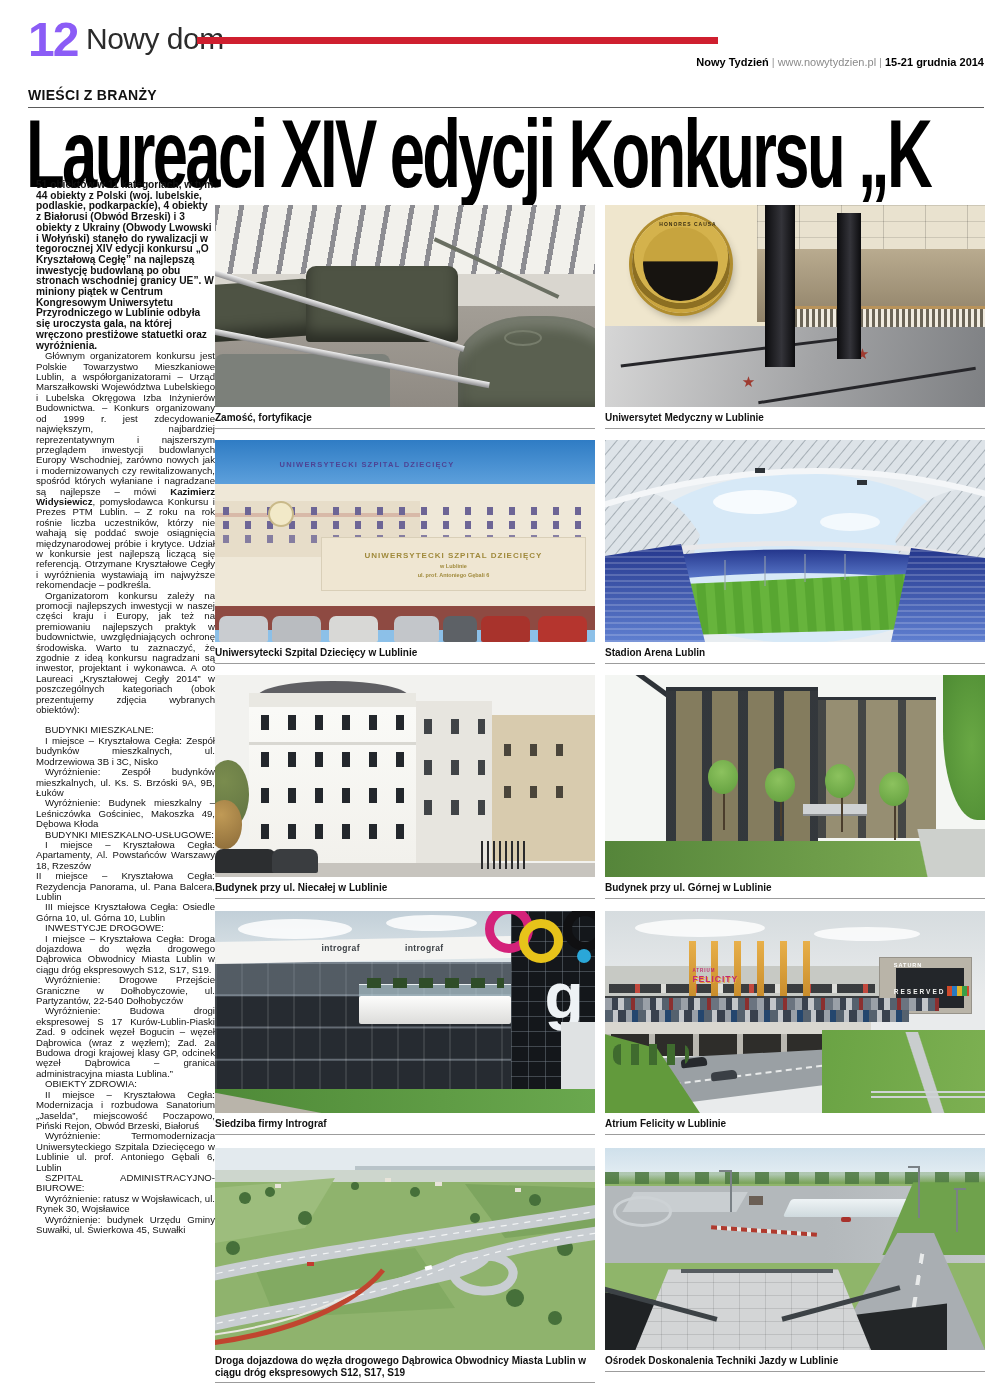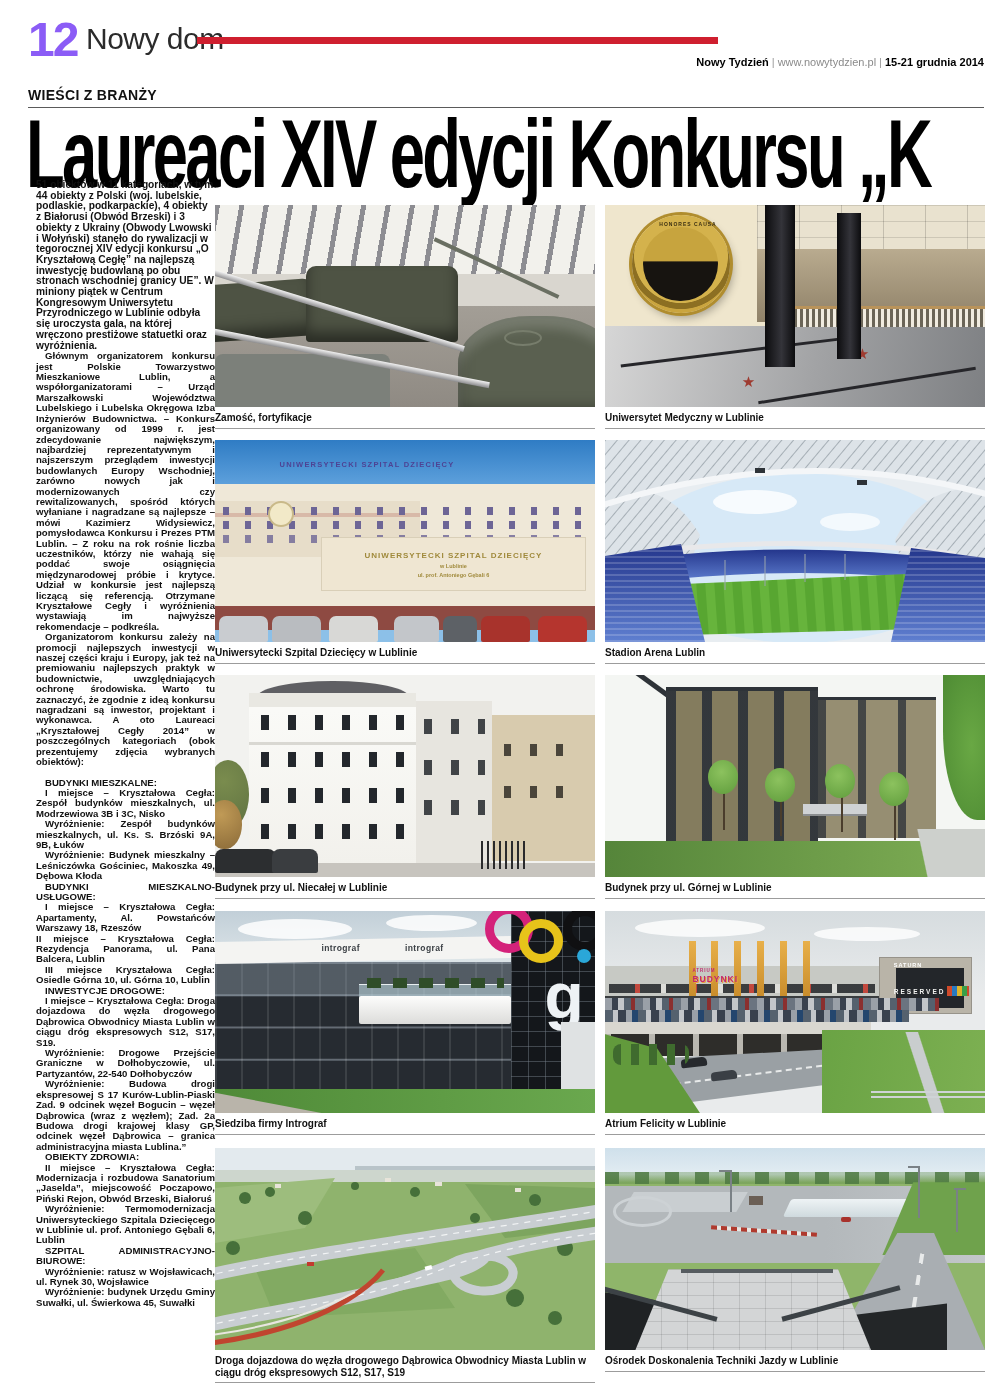--- a/index.html
+++ b/index.html
@@ -16,21 +16,21 @@
   .mastright .sep{color:#9a9a9a;padding:0 3px;}
 
   .kicker{position:absolute;left:28px;top:87px;font-size:14px;font-weight:bold;letter-spacing:.3px;}
   .kickrule{position:absolute;left:28px;top:107px;width:956px;height:1px;background:#5a5a5a;}
 
   .headline{position:absolute;left:26px;top:106px;font-size:96px;line-height:1;font-weight:bold;
             letter-spacing:-4px;white-space:nowrap;transform:scaleX(.66);transform-origin:0 0;color:#000;}
 
   
   .col{position:absolute;left:28px;top:180px;width:179px;margin-left:8px;}
-  .col p{margin:0;font-weight:bold;}
+  .col p{margin:0;}
   .col .lead{font-size:10.2px;line-height:10.7px;font-weight:bold;text-align:left;}
   .col .body{font-size:9.6px;line-height:10.4px;text-align:justify;}
   .col .ind{text-indent:9px;}
   .col .gap{margin-top:10px;}
 
   
   .fig{position:absolute;width:380px;}
   .ph{position:relative;width:380px;height:202px;overflow:hidden;background:#ddd;}
   .ph *{position:absolute;}
   .cap{display:block;margin-top:5px;padding-bottom:4px;border-bottom:1px solid #9c9c9c;
@@ -454,21 +454,21 @@
       <div class="cloud cl2"></div>
       <div class="mall"></div>
       <div class="signs"></div>
       <div class="py y1"></div>
       <div class="py y2"></div>
       <div class="py y3"></div>
       <div class="py y4"></div>
       <div class="py y5"></div>
       <div class="py y6"></div>
       <span class="atr">ATRIUM</span>
-      <span class="fel">BUDYNKI</span>
+      <span class="fel">FELICITY</span>
       <div class="sat">
           <i></i>
         </div>
       <span class="satxt">SATURN</span>
       <span class="restxt">RESERVED</span>
       <div class="resq"></div>
       <div class="cars1"></div>
       <div class="cars2"></div>
       <div class="deck"></div>
       <div class="cols"></div>

